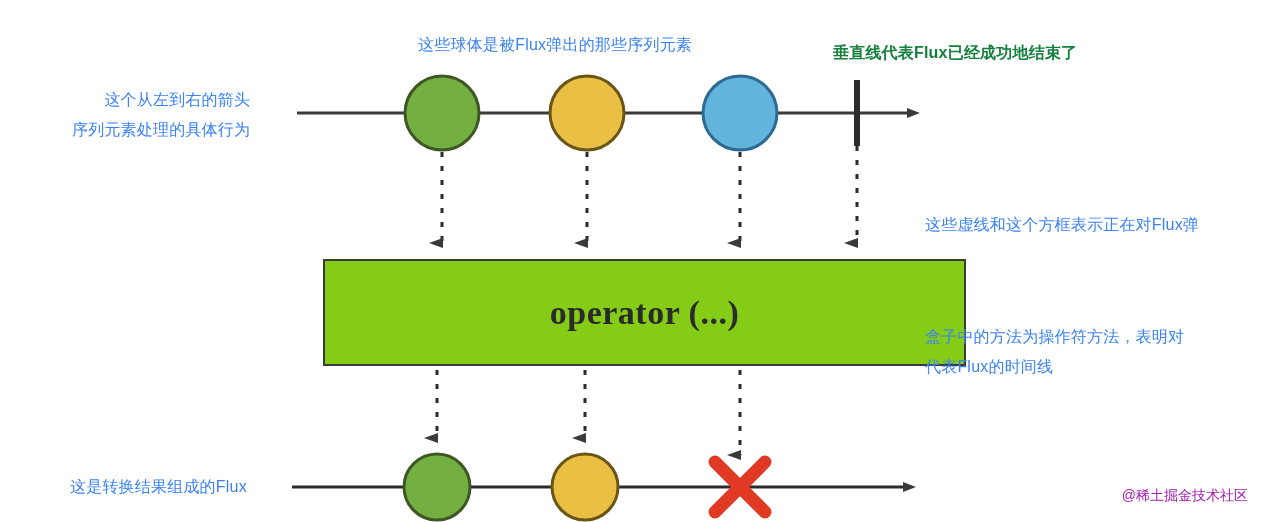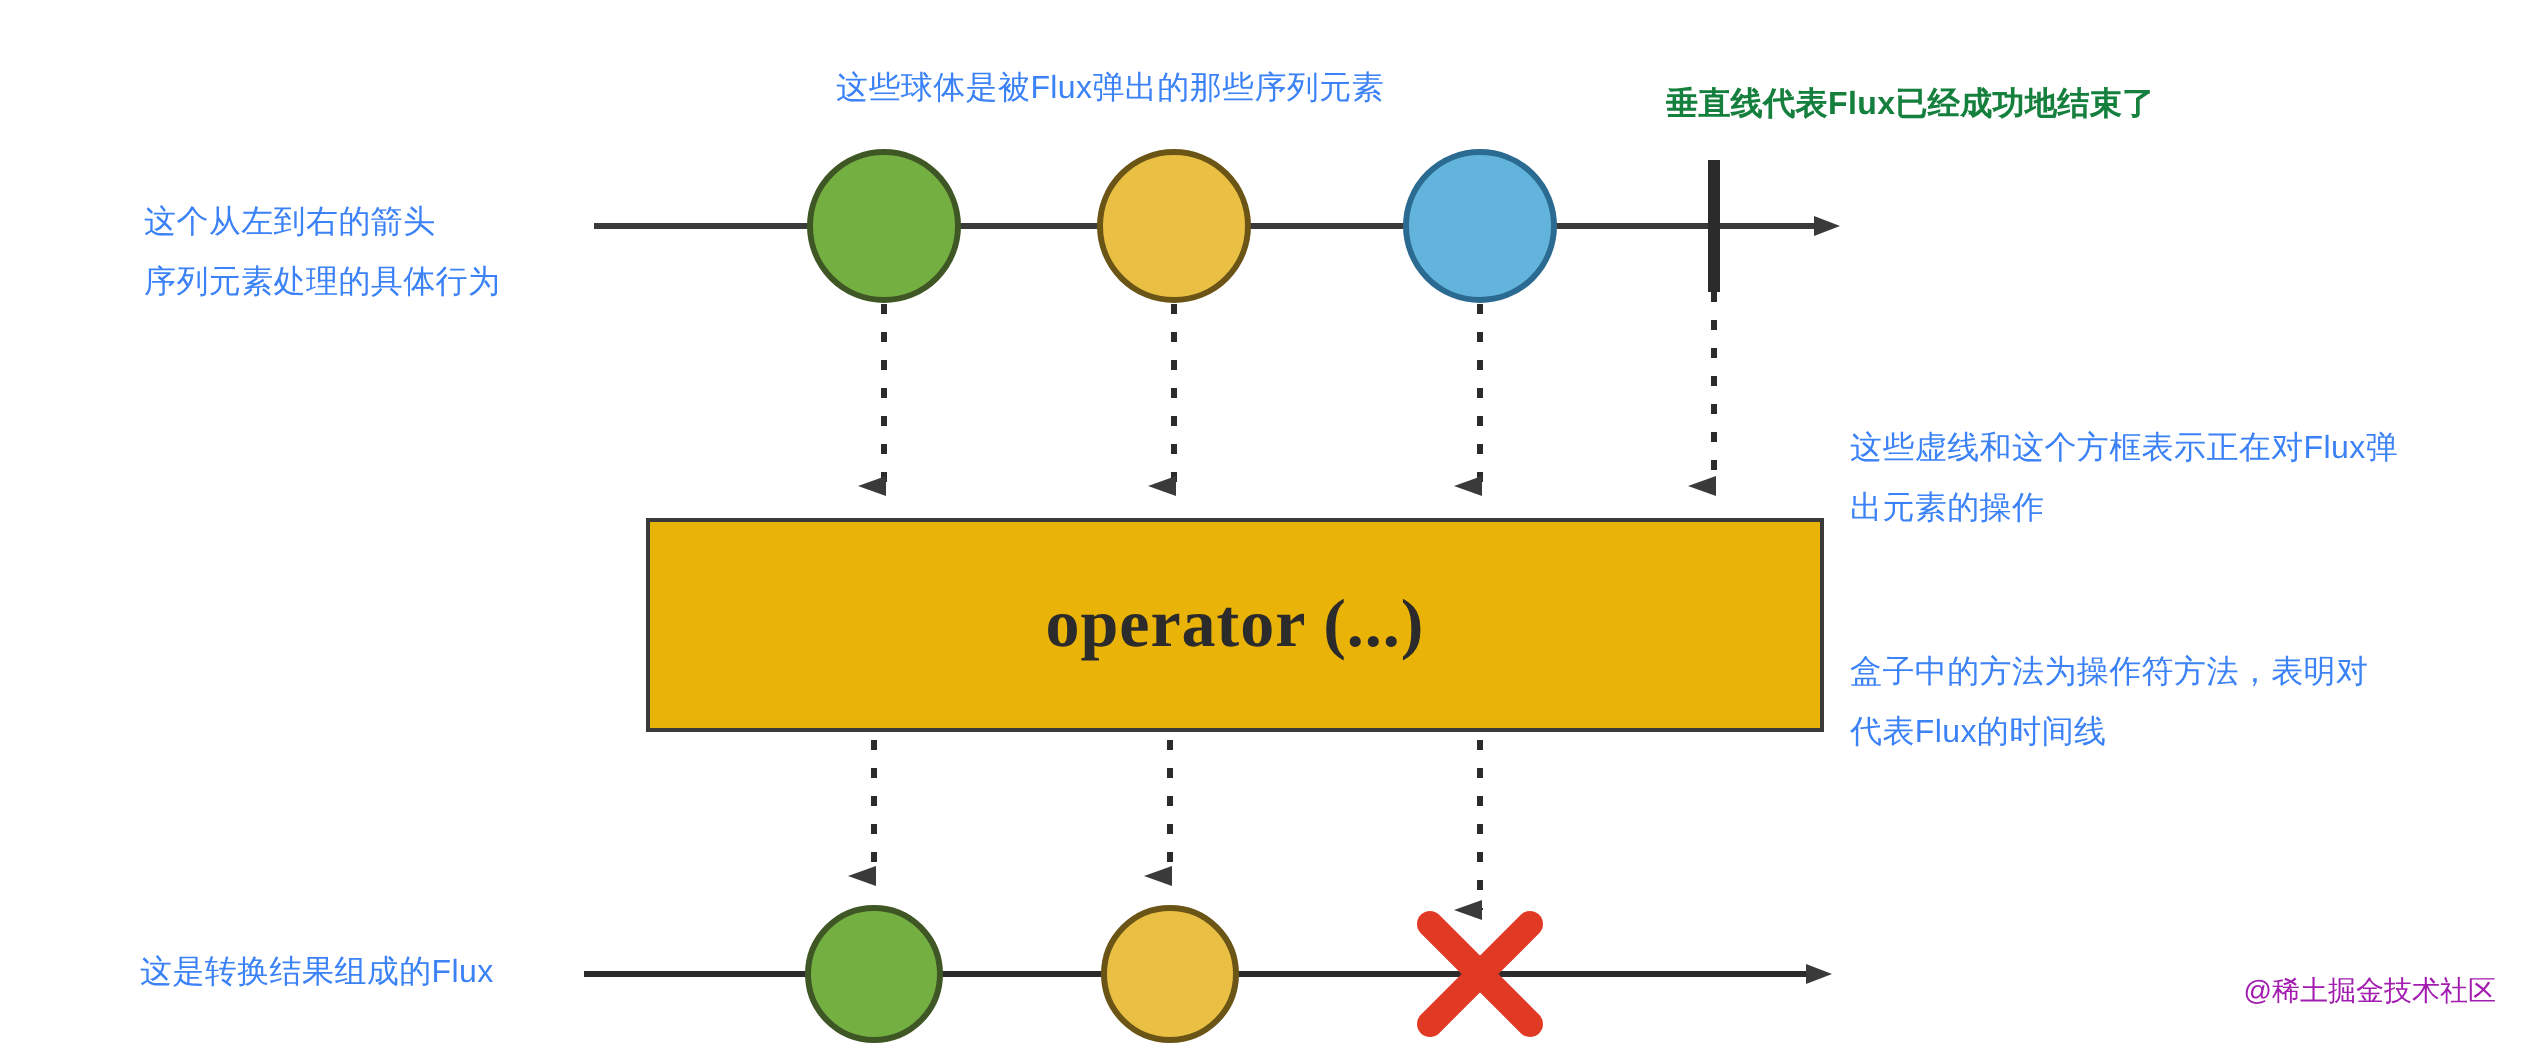--- a/index.html
+++ b/index.html
@@ -32,21 +32,22 @@
   #caption-emitted {
     left: 418px;
     top: 30px;
   }
   #caption-vertical {
     left: 833px;
     top: 38px;
   }
   #caption-timeline {
     left: 72px;
-    top: 97px;
+    top: 85px;
+    text-align: right;
   }
   #caption-timeline .l2 { display: block; }
   #caption-dashed {
     left: 925px;
     top: 210px;
   }
   #caption-dashed .l2 { display: block; }
   #caption-method {
     left: 925px;
     top: 322px;
@@ -62,24 +63,24 @@
     right: 26px;
     top: 487px;
     color: #a21caf;
     font-size: 14px;
     white-space: nowrap;
   }
   #opbox {
     position: absolute;
     left: 323px;
     top: 259px;
-    width: 589px;
+    width: 643px;
     height: 107px;
     border: 2px solid #3a3a3a;
-    background: #eab308;
+    background: #84cc16;
     box-sizing: border-box;
   }
   #opbox-label {
     position: absolute;
     left: 0;
     top: 0;
     width: 100%;
     height: 100%;
     display: flex;
     align-items: center;
@@ -154,21 +155,20 @@
 
   <div class="lbl bold" id="caption-vertical">垂直线代表Flux已经成功地结束了</div>
 
   <div class="lbl" id="caption-timeline">
     <span class="l1">这个从左到右的箭头</span>
     <span class="l2">序列元素处理的具体行为</span>
   </div>
 
   <div class="lbl" id="caption-dashed">
     <span class="l1">这些虚线和这个方框表示正在对Flux弹</span>
-    <span class="l2">出元素的操作</span>
   </div>
 
   <div class="lbl" id="caption-method">
     <span class="l1">盒子中的方法为操作符方法，表明对</span>
     <span class="l2">代表Flux的时间线</span>
   </div>
 
   <div class="lbl" id="caption-result">这是转换结果组成的Flux</div>
 
   <div id="watermark">@稀土掘金技术社区</div>

